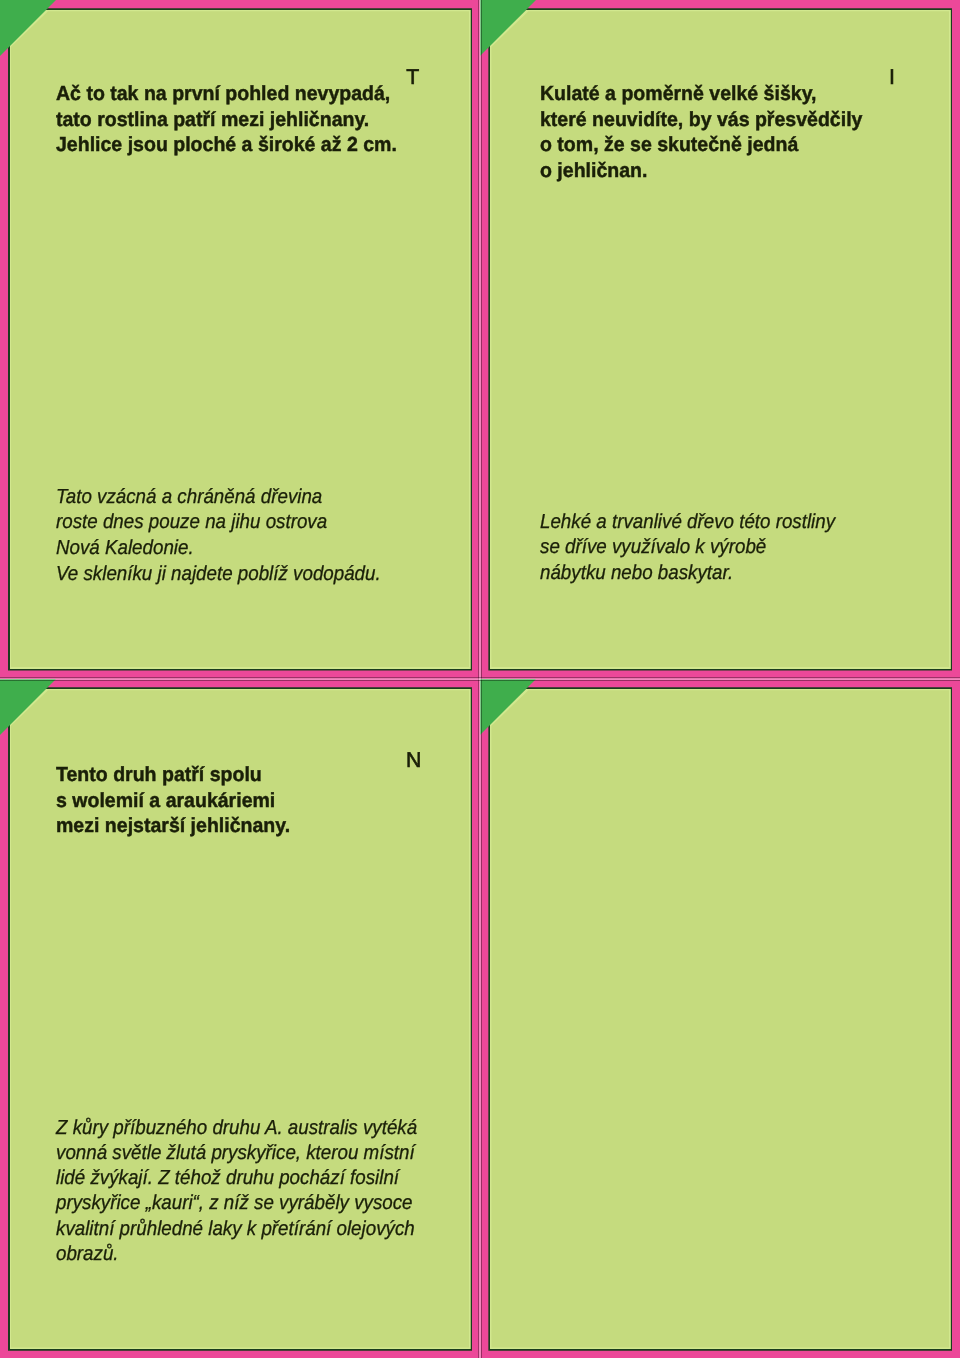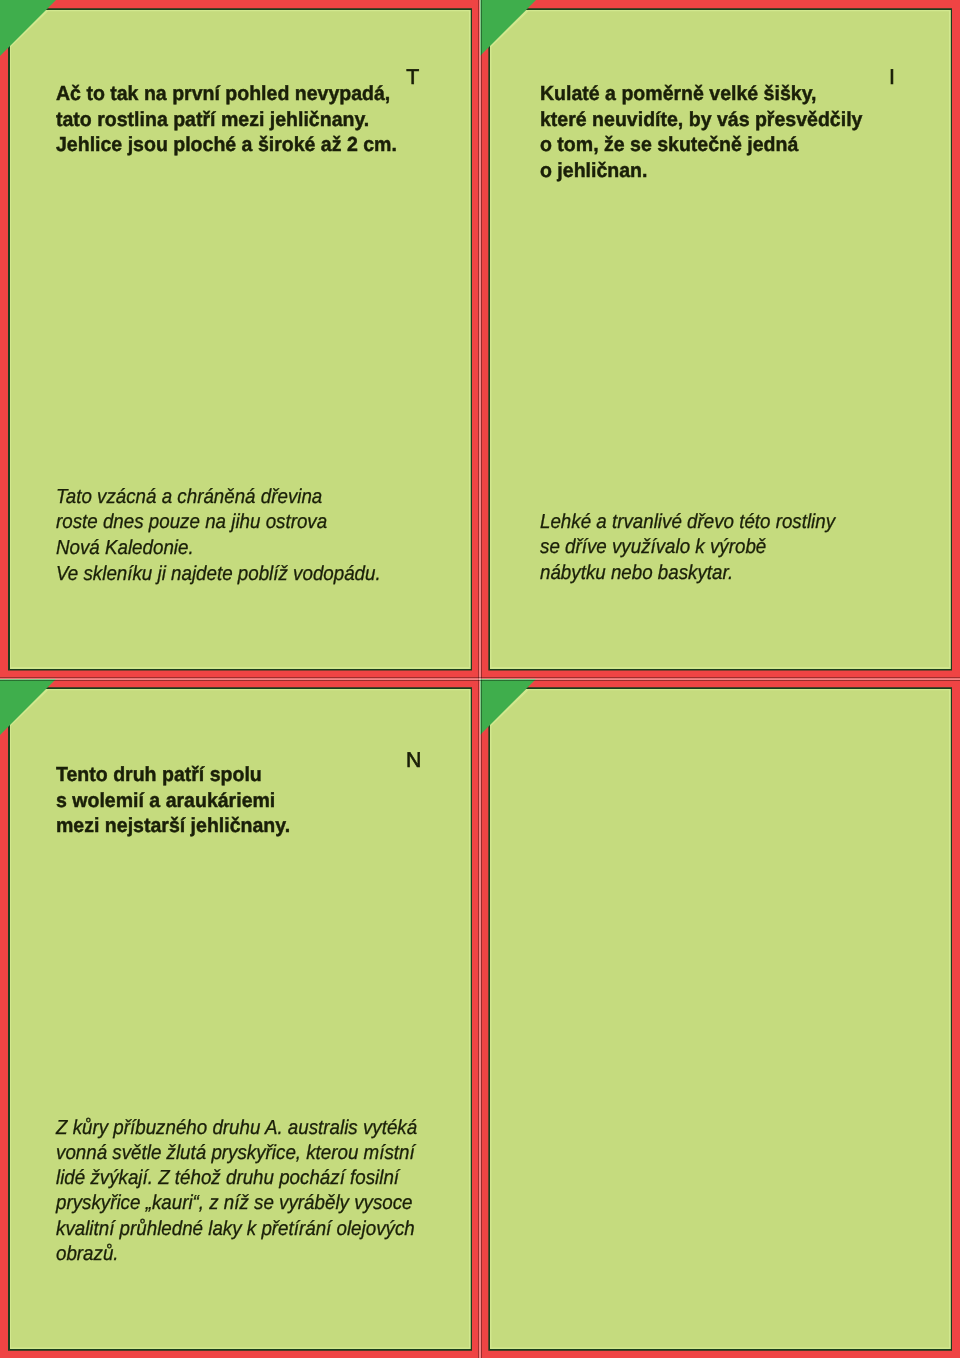--- a/index.html
+++ b/index.html
@@ -3,21 +3,21 @@
 <meta charset="utf-8">
 <title>Jehličnany – informační panel</title>
 <style>
   html,body{margin:0;padding:0;background:#275026;}
   body{width:960px;height:1358px;
        font-family:"Liberation Sans",sans-serif;
        overflow:hidden;
        -webkit-font-smoothing:antialiased;
        text-rendering:geometricPrecision;}
 
-  .page{position:relative;width:960px;height:1358px;background:#ef4444;overflow:hidden;}
+  .page{position:relative;width:960px;height:1358px;background:#ec4899;overflow:hidden;}
 
   
   .seam-v{position:absolute;left:478.1px;top:0;width:3.8px;height:1358px;
           background:linear-gradient(to right,rgba(0,0,0,.32) 0 0.9px,rgba(255,255,255,.34) 0.9px 3.0px,rgba(0,0,0,.36) 3.0px 3.8px);}
   .seam-h{position:absolute;left:0;top:677.0px;width:960px;height:4.2px;
           background:linear-gradient(to bottom,rgba(0,0,0,.32) 0 1.0px,rgba(255,255,255,.34) 1.6px 3.1px,rgba(0,0,0,.36) 3.4px 4.2px);}
 
   
   .chamfer{clip-path:polygon(37px 0, 100% 0, 100% 100%, 0 100%, 0 35.5px);}
   .cardshadow.chamfer{clip-path:polygon(38.4px 0, 100% 0, 100% 100%, 0 100%, 0 37.4px);}

